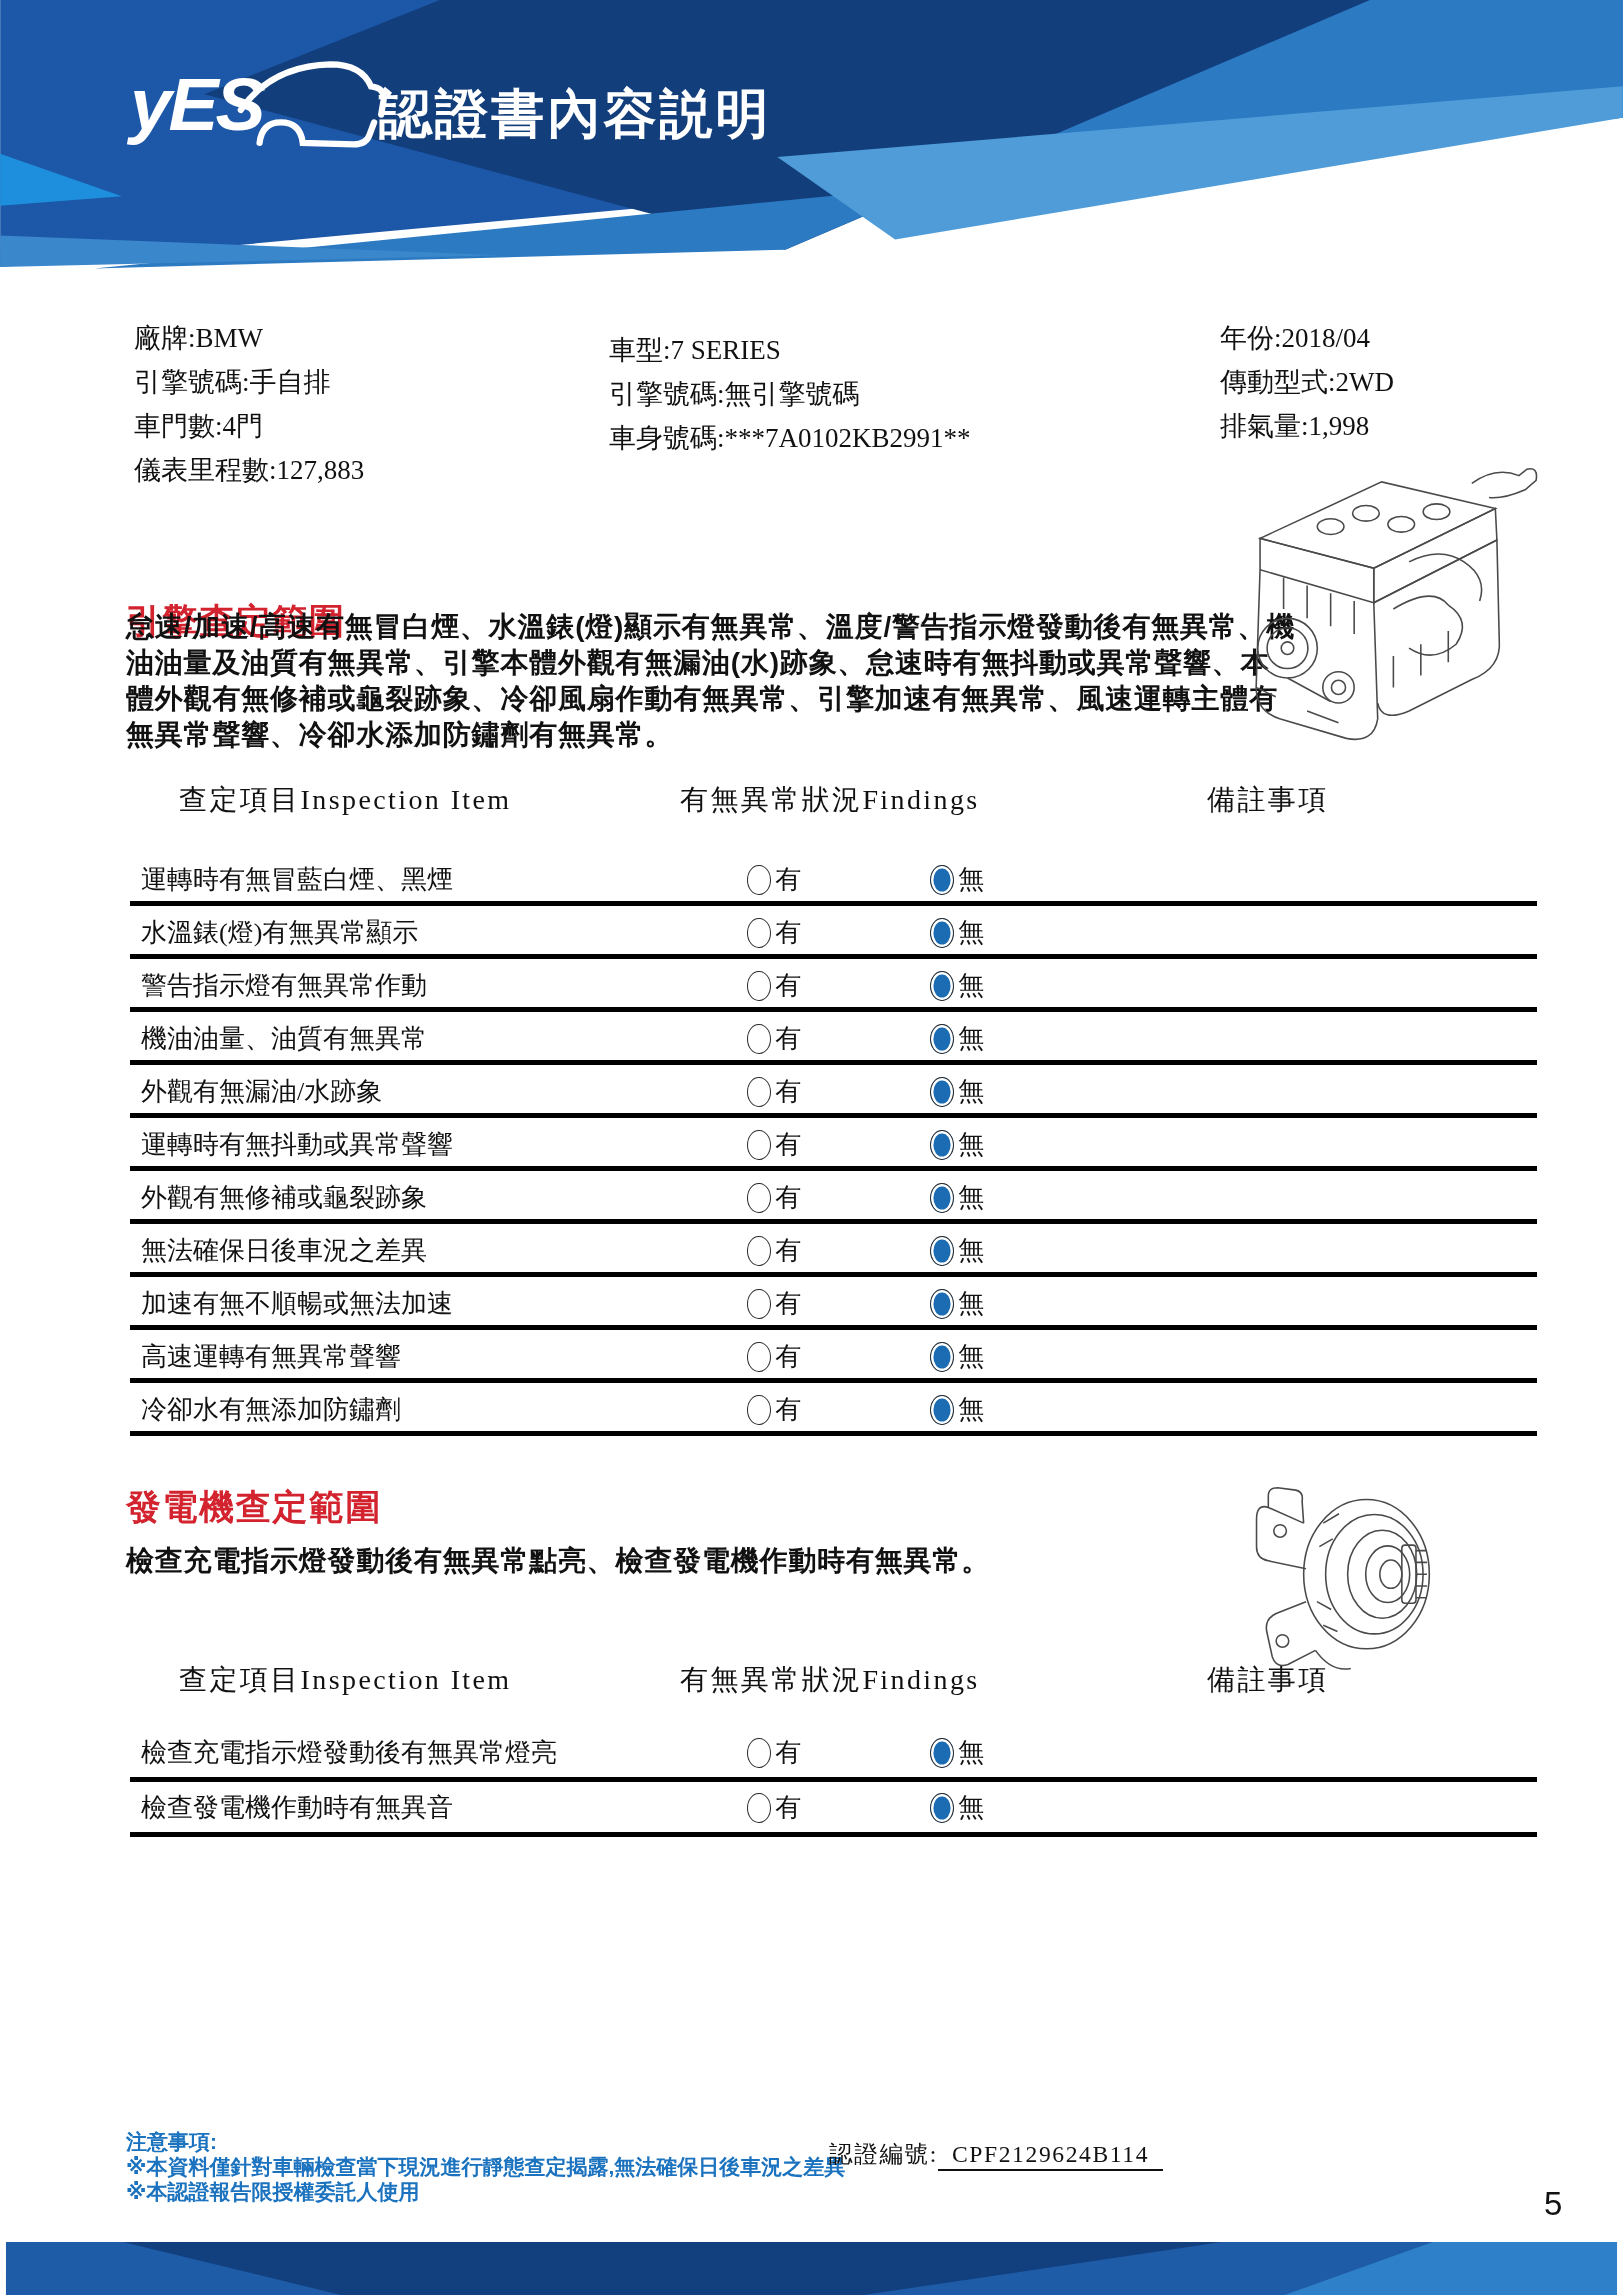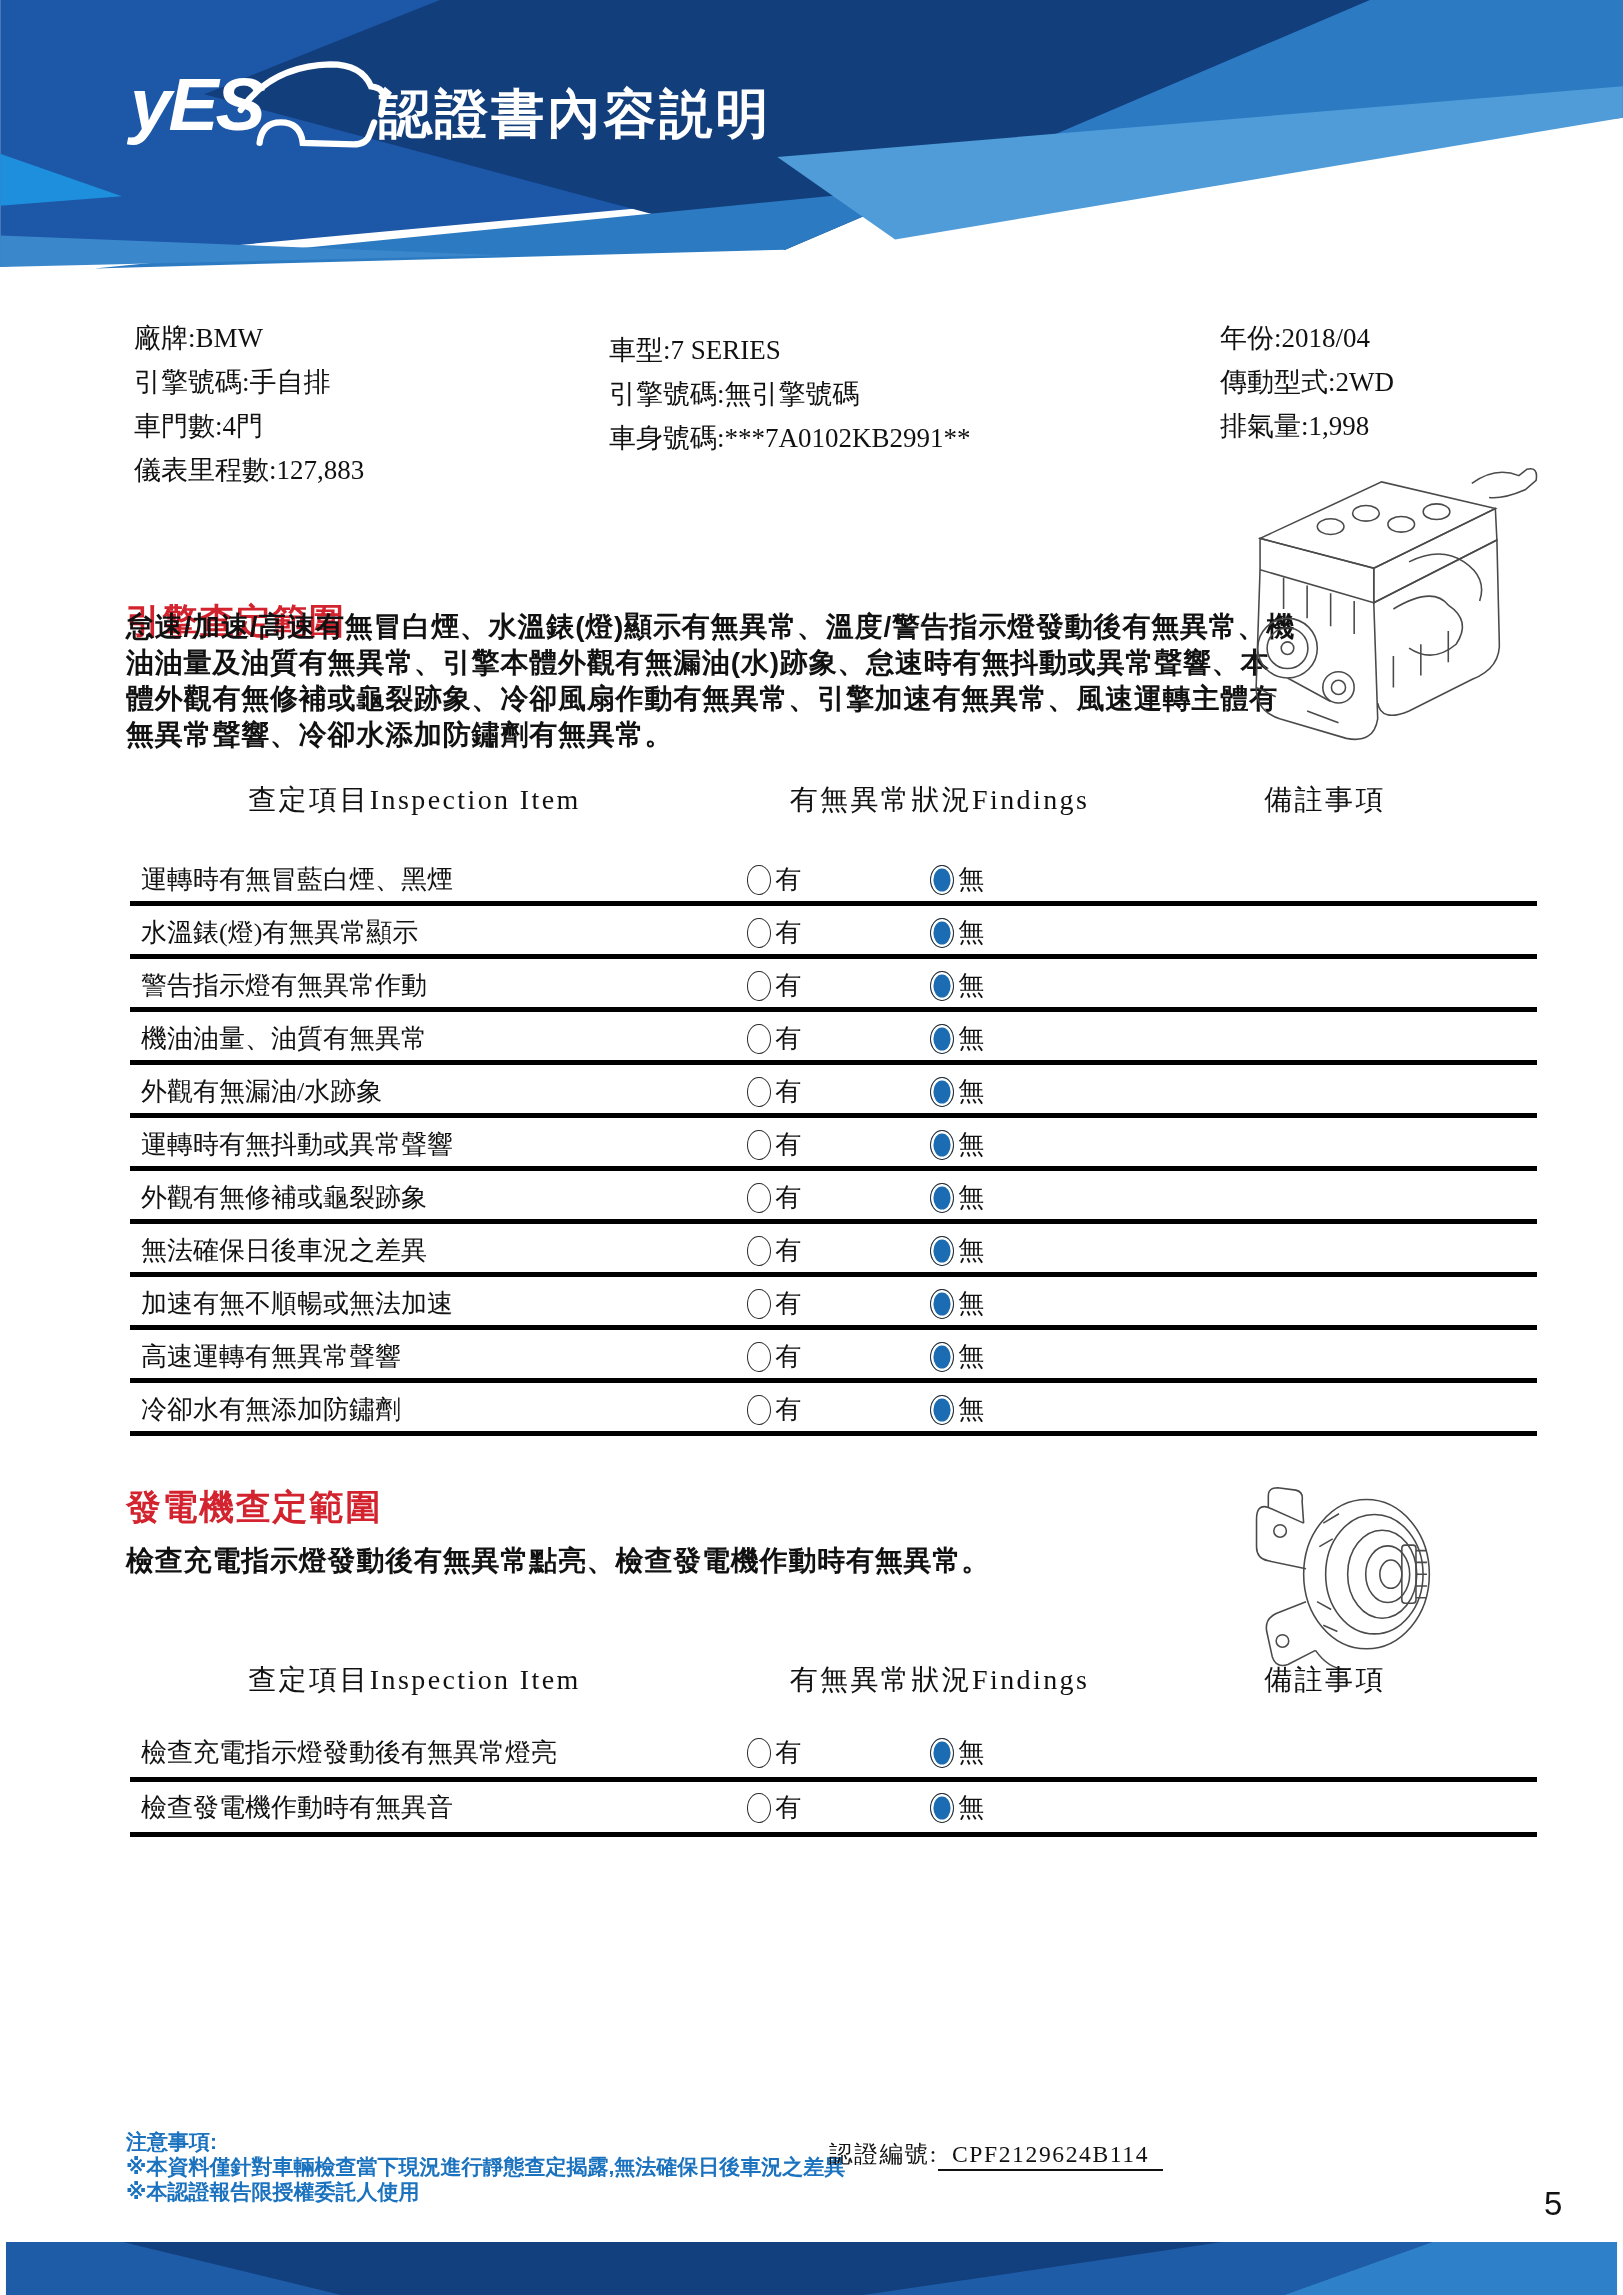--- a/index.html
+++ b/index.html
@@ -24,23 +24,23 @@
   
   .sec-heading{position:absolute;left:126px;color:#D2232E;
                font-family:"Liberation Sans","DejaVu Sans",sans-serif;
                font-size:35px;font-weight:800;letter-spacing:1.6px;}
   .sec-desc{position:absolute;left:126px;width:1170px;color:#111;
             font-family:"Liberation Sans","DejaVu Sans",sans-serif;
             font-size:28px;font-weight:700;line-height:36px;letter-spacing:0.8px;}
 
   
   .thead{position:absolute;left:130px;width:1407px;height:39px;font-size:28px;letter-spacing:2.4px;}
-  .thead span{position:absolute;top:0;text-align:center;}
+  .thead span{position:absolute;top:0;}
   .th-item{left:49px;width:471px;}
-  .th-findings{left:574px;width:471px;}
+  .th-findings{left:550px;width:471px;}
   .th-notes{left:1077px;width:236px;}
 
   .tbody{position:absolute;left:130px;width:1407px;}
   .trow{position:relative;height:53px;}
   .trow.gen{height:55px;}
   .trow .content{position:relative;height:43px;display:flex;align-items:center;}
   .trow .line{position:absolute;left:0;top:43px;width:100%;height:4.7px;background:#000;}
   .trow.gen .line{top:46px;}
   .trow .item{position:absolute;left:11px;font-size:26px;white-space:nowrap;}
   .opt{position:absolute;display:flex;align-items:center;gap:4.7px;font-size:26px;}

